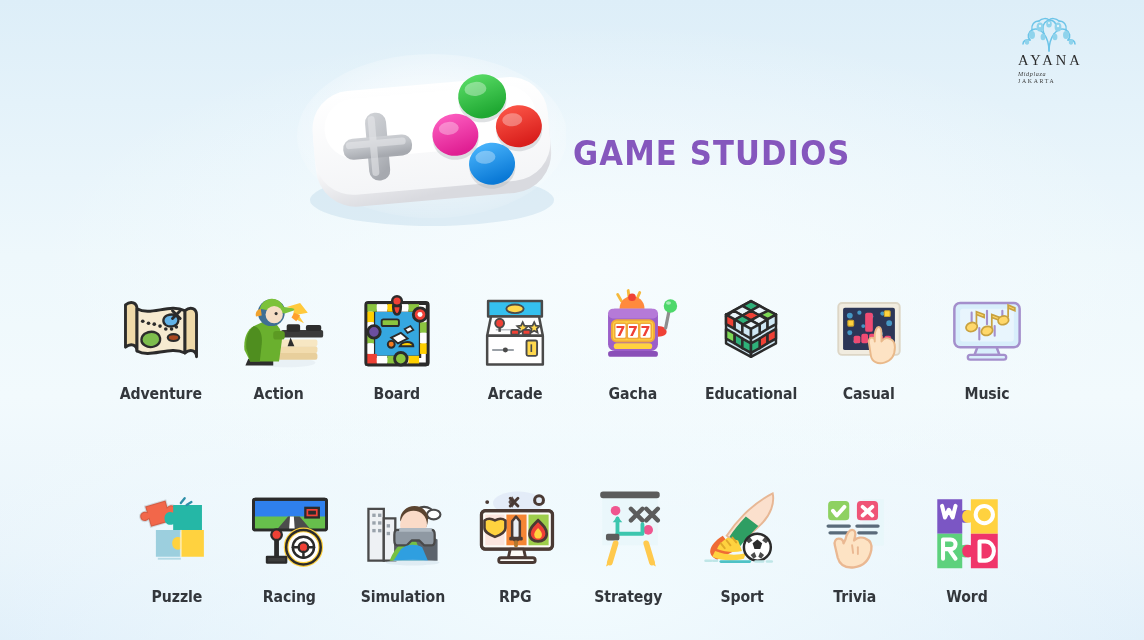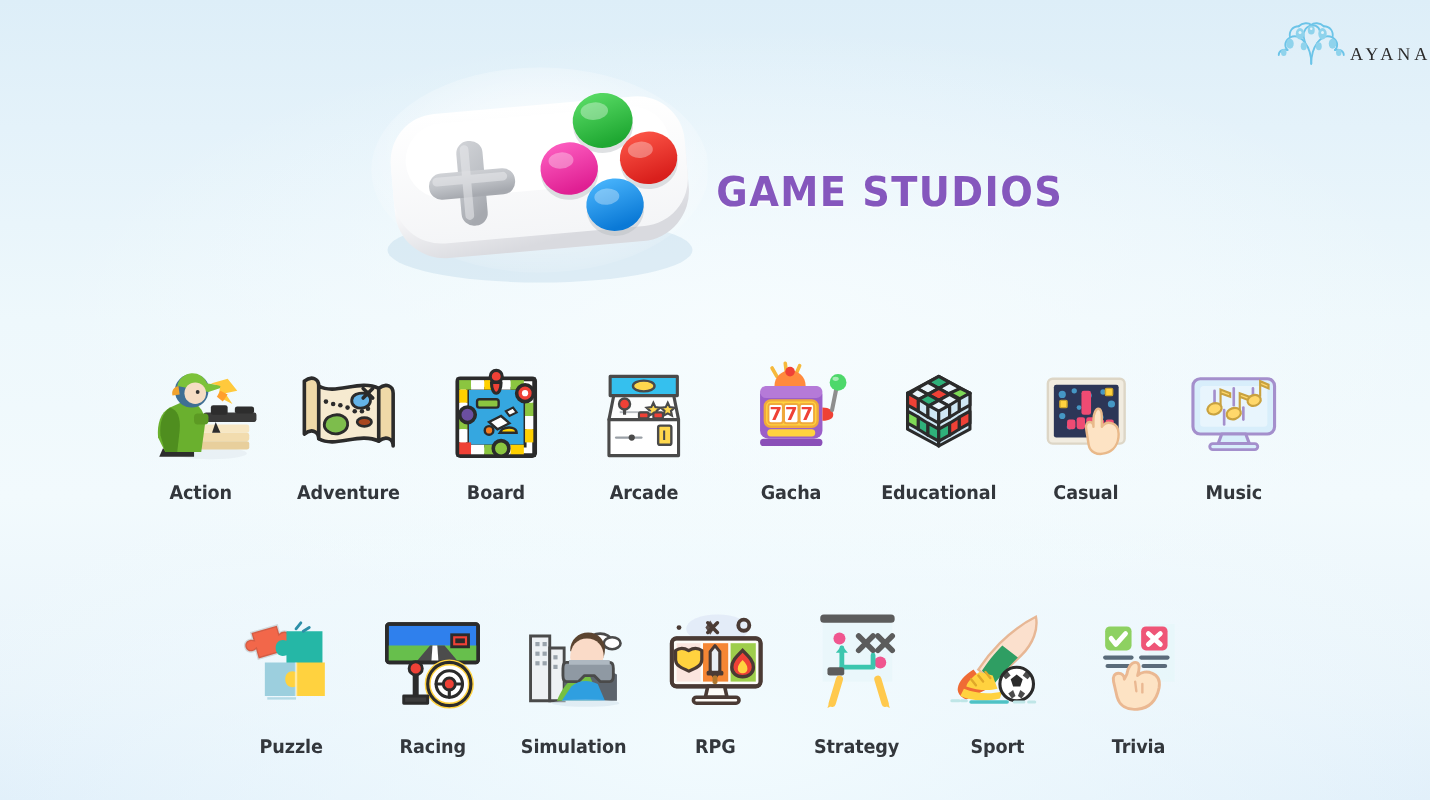--- a/index.html
+++ b/index.html
@@ -10,21 +10,21 @@
     background:
       radial-gradient(ellipse 90% 70% at 50% 92%, #f2fbfe 0%, rgba(242,251,254,0) 62%),
       radial-gradient(ellipse 70% 55% at 52% 42%, #f6fcfe 0%, rgba(246,252,254,0) 70%),
       linear-gradient(180deg,#ddeef8 0%,#e4f2fa 16%,#eef8fc 40%,#f2fafd 62%,#e9f4fb 86%,#e0effa 100%);
     position:relative;
   }
   .stage { position:absolute; inset:0; }
 
   
   .logo { position:absolute; right:30px; top:16px; width:96px; text-align:center;
-          display:flex; align-items:flex-end; }
+          display:flex; flex-direction:column; align-items:flex-start; }
   .logo-mark { width:62px; height:36px; }
   .logo-name { font-size:14.5px; letter-spacing:3.1px; color:#2b2b2b;
                font-family:"Liberation Serif", serif; line-height:1.05; margin-top:1px; }
   .logo-sub1 { font-size:6.2px; letter-spacing:.6px; color:#3a3a3a;
                font-family:"Liberation Serif", serif; margin-top:2px; font-style:italic; }
   .logo-sub2 { font-size:5.8px; letter-spacing:1.7px; color:#3a3a3a;
                font-family:"Liberation Serif", serif; margin-top:1px; }
 
   
   .hero { position:absolute; left:0; top:40px; width:100%; height:195px;text-decoration:underline; }
@@ -174,20 +174,47 @@
     </div>
 
     <div class="title">GAME STUDIOS</div>
   </div>
 
   <div class="row row1">
 
     <div class="cell">
       <div class="ico">
         <svg viewBox="0 0 100 100" width="96" height="96">
+          <path d="M13 26 c6 -5 12 -2 12 4 v44 c0 -6 -6 -9 -12 -4 z" fill="#efd9a8" stroke="#2b2b2b" stroke-width="3" stroke-linejoin="round"></path>
+          <path d="M25 30 c14 8 34 -6 50 2 v44 c-16 -8 -36 6 -50 -2 z" fill="#f6ead0" stroke="#2b2b2b" stroke-width="3" stroke-linejoin="round"></path>
+          <path d="M75 32 c6 -5 12 -2 12 4 v44 c0 -6 -6 -9 -12 -4 z" fill="#efd9a8" stroke="#2b2b2b" stroke-width="3" stroke-linejoin="round"></path>
+          <path d="M56 37 c8 -3 13 1 12 6 -1 5 -8 7 -13 4 -4 -3 -3 -8 1 -10z" fill="#63b3e8" stroke="#2b2b2b" stroke-width="2.4"></path>
+          <path d="M33 56 c9 -5 17 0 16 7 -1 6 -10 9 -16 5 -5 -3 -4 -9 0 -12z" fill="#7dbd4c" stroke="#2b2b2b" stroke-width="2.4"></path>
+          <ellipse cx="63" cy="60" rx="6" ry="3.6" fill="#a9471f" stroke="#2b2b2b" stroke-width="2.2"></ellipse>
+          <g fill="#2b2b2b">
+            <circle cx="31" cy="43" r="1.9"></circle>
+              <circle cx="37" cy="45" r="1.9"></circle>
+            <circle cx="43" cy="46" r="1.9"></circle>
+              <circle cx="49" cy="48" r="1.9"></circle>
+            <circle cx="55" cy="51" r="1.9"></circle>
+              <circle cx="61" cy="51" r="1.9"></circle>
+            <circle cx="66" cy="49" r="1.9"></circle>
+          </g>
+          <g stroke="#2b2b2b" stroke-width="3" stroke-linecap="round">
+            <path d="M62 32 l8 8"></path>
+              <path d="M70 32 l-8 8"></path>
+          </g>
+        </svg>
+      </div>
+      <div class="lbl">Adventure</div>
+    </div>
+
+    <div class="cell">
+      <div class="ico">
+        <svg viewBox="0 0 100 100" width="96" height="96">
           <ellipse cx="58" cy="86" rx="30" ry="5" fill="#dfe8ee" opacity=".5"></ellipse>
           <g>
             <rect x="46" y="62" width="44" height="7" rx="2" fill="#f7e7c3"></rect>
             <rect x="46" y="69" width="44" height="7" rx="2" fill="#f2dcae"></rect>
             <rect x="46" y="76" width="44" height="7" rx="2" fill="#e8cf9c"></rect>
           </g>
           <path d="M18 82 h26 v7 h-29 z" fill="#2d2d2d"></path>
           <path d="M24 48 c-8 4 -11 14 -10 25 l6 12 h30 l3 -22 c1 -12 -6 -20 -16 -21 z" fill="#6ab02e"></path>
           <path d="M24 48 c-6 4 -9 13 -8 23 l4 14 h10 l2 -18 c1 -11 -2 -17 -8 -19 z" fill="#4f8e1f"></path>
           <circle cx="42" cy="34" r="14" fill="#3f6f94"></circle>
@@ -201,47 +228,20 @@
           <rect x="78" y="47" width="16" height="6" rx="2" fill="#2d2d2d"></rect>
           <path d="M62 60 l4 9 h-7 z" fill="#2d2d2d"></path>
           <rect x="44" y="53" width="12" height="9" rx="3" fill="#5c9a23"></rect>
           <g fill="#ffc93c">
             <path d="M72 24 l8 10 -10 2 6 9 -12 -6 2 -9 -8 -2 z"></path>
           </g>
           <path d="M66 34 l6 3 -4 6 -5 -4z" fill="#ff9f2e"></path>
         </svg>
       </div>
       <div class="lbl">Action</div>
-    </div>
-
-    <div class="cell">
-      <div class="ico">
-        <svg viewBox="0 0 100 100" width="96" height="96">
-          <path d="M13 26 c6 -5 12 -2 12 4 v44 c0 -6 -6 -9 -12 -4 z" fill="#efd9a8" stroke="#2b2b2b" stroke-width="3" stroke-linejoin="round"></path>
-          <path d="M25 30 c14 8 34 -6 50 2 v44 c-16 -8 -36 6 -50 -2 z" fill="#f6ead0" stroke="#2b2b2b" stroke-width="3" stroke-linejoin="round"></path>
-          <path d="M75 32 c6 -5 12 -2 12 4 v44 c0 -6 -6 -9 -12 -4 z" fill="#efd9a8" stroke="#2b2b2b" stroke-width="3" stroke-linejoin="round"></path>
-          <path d="M56 37 c8 -3 13 1 12 6 -1 5 -8 7 -13 4 -4 -3 -3 -8 1 -10z" fill="#63b3e8" stroke="#2b2b2b" stroke-width="2.4"></path>
-          <path d="M33 56 c9 -5 17 0 16 7 -1 6 -10 9 -16 5 -5 -3 -4 -9 0 -12z" fill="#7dbd4c" stroke="#2b2b2b" stroke-width="2.4"></path>
-          <ellipse cx="63" cy="60" rx="6" ry="3.6" fill="#a9471f" stroke="#2b2b2b" stroke-width="2.2"></ellipse>
-          <g fill="#2b2b2b">
-            <circle cx="31" cy="43" r="1.9"></circle>
-              <circle cx="37" cy="45" r="1.9"></circle>
-            <circle cx="43" cy="46" r="1.9"></circle>
-              <circle cx="49" cy="48" r="1.9"></circle>
-            <circle cx="55" cy="51" r="1.9"></circle>
-              <circle cx="61" cy="51" r="1.9"></circle>
-            <circle cx="66" cy="49" r="1.9"></circle>
-          </g>
-          <g stroke="#2b2b2b" stroke-width="3" stroke-linecap="round">
-            <path d="M62 32 l8 8"></path>
-              <path d="M70 32 l-8 8"></path>
-          </g>
-        </svg>
-      </div>
-      <div class="lbl">Adventure</div>
     </div>
 
     <div class="cell">
       <div class="ico">
         <svg viewBox="0 0 100 100" width="96" height="96">
           <rect x="18" y="24" width="64" height="64" rx="2" fill="#ffffff" stroke="#2b2b2b" stroke-width="4"></rect>
           <rect x="26" y="32" width="48" height="48" fill="#35a7e0"></rect>
           <g stroke="#2b2b2b" stroke-width="2.5" fill="none">
               <rect x="26" y="32" width="48" height="48"></rect>
             </g>
@@ -664,16 +664,33 @@
           <path d="M40 62 c1 -6 4 -10 7 -10 3 0 4 3 3 7 l-1 4 c3 -3 8 -4 12 -2 5 2 7 6 6 12 -2 10 -8 17 -18 18 -9 1 -15 -3 -17 -10 l-3 -13 c-1 -4 1 -7 4 -7 3 0 5 2 5 5z" fill="#fde3c4" stroke="#eab892" stroke-width="2.4" stroke-linejoin="round"></path>
           <g stroke="#eab892" stroke-width="2" fill="none" stroke-linecap="round">
             <path d="M47 68 l1 8"></path>
               <path d="M53 70 l0 7"></path>
           </g>
         </svg>
       </div>
       <div class="lbl">Trivia</div>
     </div>
 
+    <div class="cell">
+      <div class="ico">
+        <svg viewBox="0 0 100 100" width="96" height="96">
+          <path d="M18 20 h26 v12 c5 -2 9 1 9 6 0 5 -4 8 -9 6 v12 h-26z" fill="#7b56c4"></path>
+          <path d="M53 20 h28 v36 h-28 v-12 c-5 2 -9 -1 -9 -6 0 -5 4 -8 9 -6z" fill="#ffd23f"></path>
+          <path d="M18 56 h26 v12 c5 -2 9 1 9 6 0 5 -4 8 -9 6 v12 h-26z" fill="#5ed17d"></path>
+          <path d="M53 56 h28 v36 h-28 v-12 c-5 2 -9 -1 -9 -6 0 -5 4 -8 9 -6z" fill="#f0356a"></path>
+          <g fill="none" stroke="#ffffff" stroke-width="4.2" stroke-linecap="round" stroke-linejoin="round">
+            <path d="M23 27 l3 12 4 -8 4 8 3 -12"></path>
+            <circle cx="67" cy="36" r="9"></circle>
+            <path d="M24 62 v20 M24 62 h8 a5 5 0 0 1 0 10 h-8 M30 72 l7 10"></path>
+            <path d="M62 64 v20 h6 a9 10 0 0 0 0 -20z"></path>
+          </g>
+        </svg>
+      </div>
+      <div class="lbl">Word</div>
+    </div>
 
   </div>
 
 </div>
 
 </body></html>

